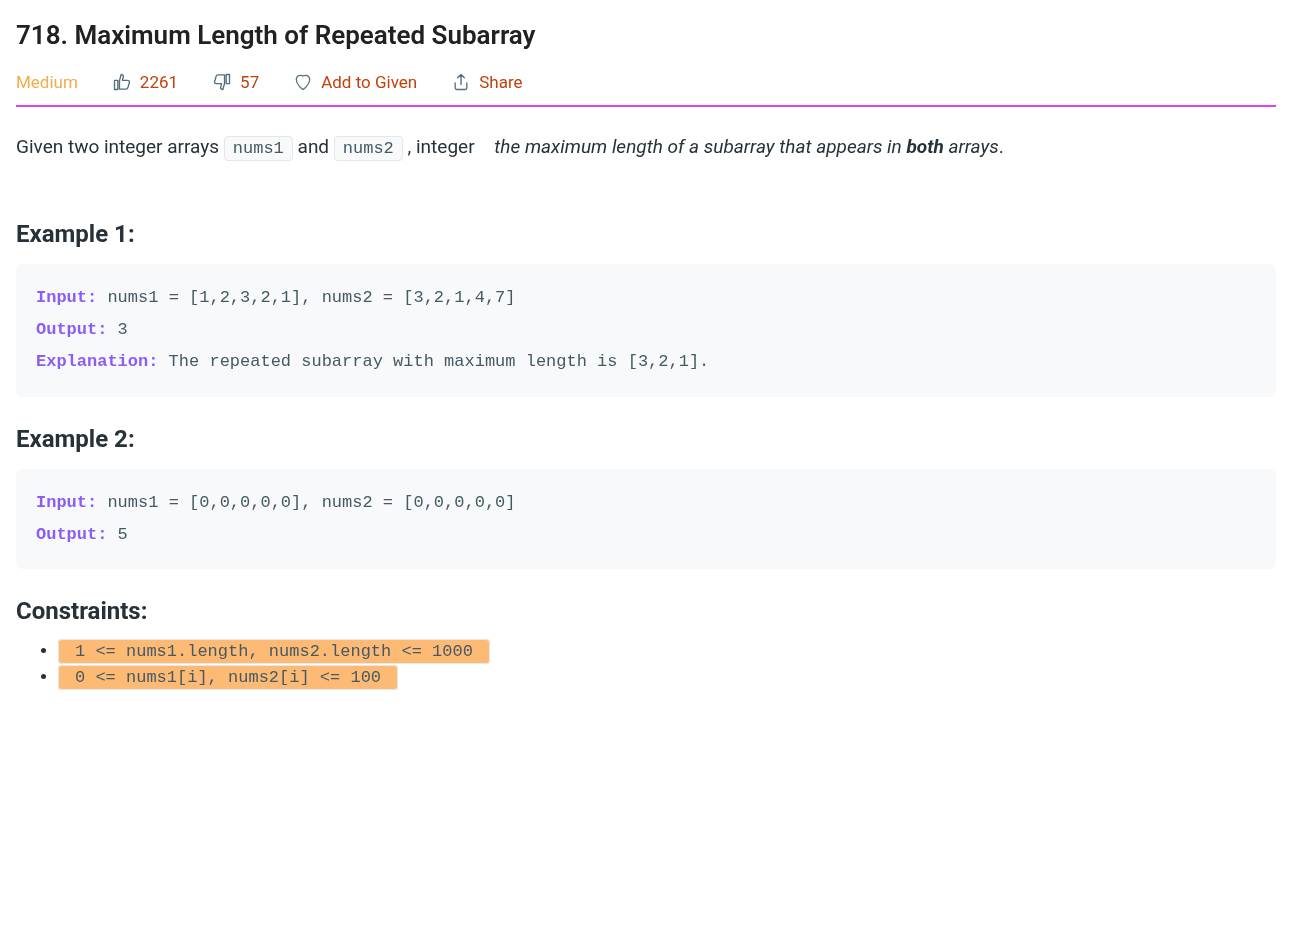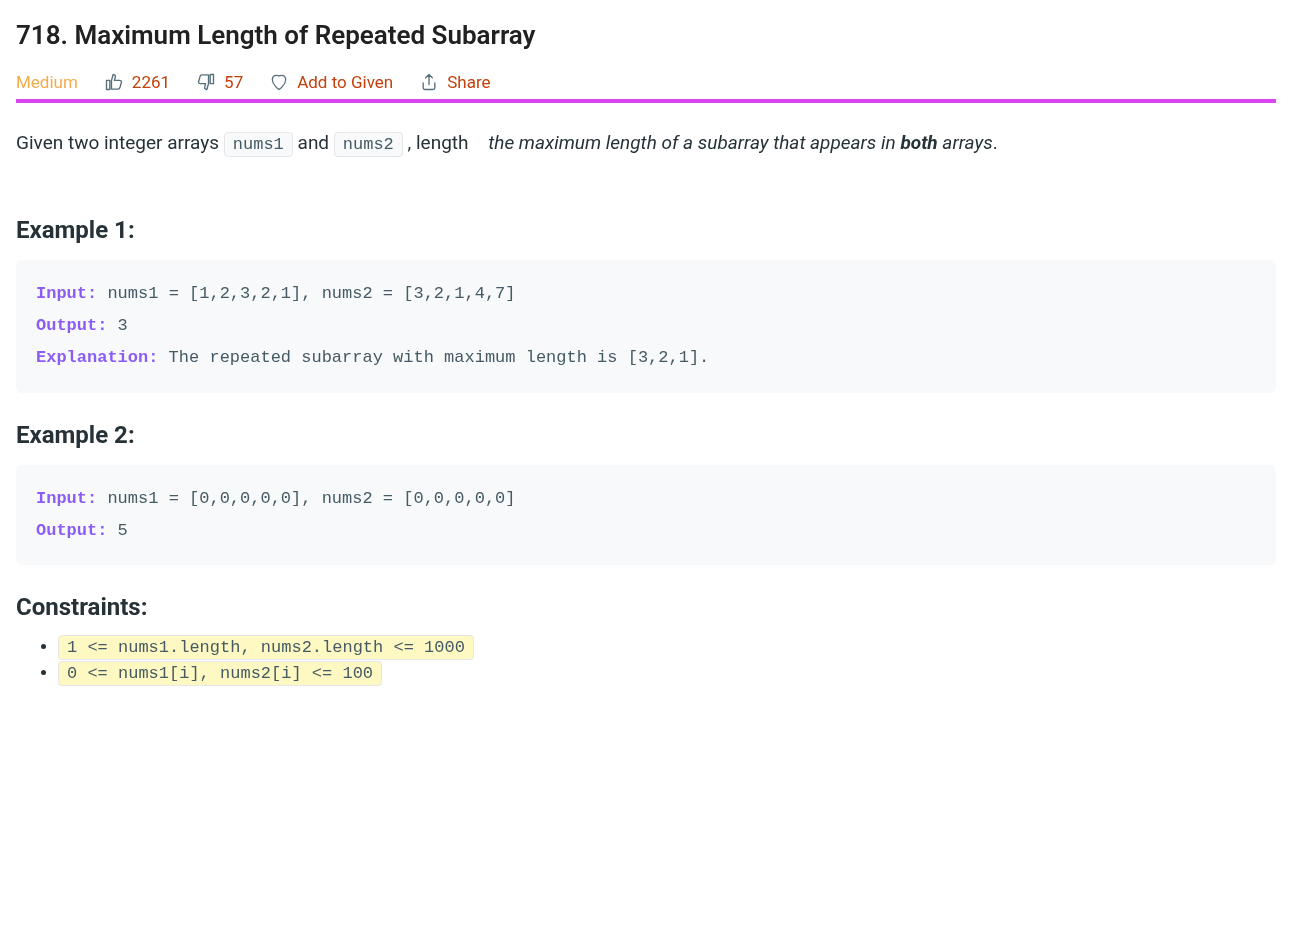--- a/index.html
+++ b/index.html
@@ -15,23 +15,23 @@
     }
     .title {
       font-size: 26px;
       font-weight: 600;
       color: #212121;
       margin: 4px 0 22px 0;
     }
     .meta-row {
       display: flex;
       align-items: center;
-      gap: 26px;
-      padding-bottom: 7px;
-      border-bottom: 4px solid #d946ef;
+      gap: 34px;
+      padding-bottom: 13px;
+      border-bottom: 2px solid #d946ef;
       margin-bottom: 24px;
       font-size: 17px;
     }
     .difficulty {
       color: #f0ad4e;
       font-weight: 400;
     }
     .meta-item {
       display: inline-flex;
       align-items: center;
@@ -94,24 +94,24 @@
       margin: 12px 0 0 0;
       padding-left: 42px;
     }
     ul.constraints li {
       margin: 6px 0;
     }
     ul.constraints code {
       font-family: "SFMono-Regular", Consolas, "Liberation Mono", Menlo, monospace;
       font-size: 17px;
       color: #455a64;
-      background: #fef9c3;
+      background: #fdba74;
       border: 1px solid #e5e7e9;
       border-radius: 4px;
-      padding: 2px 8px;
+      padding: 2px 16px;
     }
   </style>
 </head>
 <body>
 
 <h1 class="title">718. Maximum Length of Repeated Subarray</h1>
 
 <div class="meta-row">
   <span class="difficulty">Medium</span>
 
@@ -142,21 +142,21 @@
     </svg>
     <span>Share</span>
   </span>
 </div>
 
 <p class="description">
   <span>Given two integer arrays </span>
   <code class="inline">nums1</code>
   <span> and </span>
   <code class="inline">nums2</code>
-  <span> , length </span><em><span>the maximum length of a subarray that appears in </span><strong>both</strong><span> arrays</span></em><span>.</span>
+  <span> , integer </span><em><span>the maximum length of a subarray that appears in </span><strong>both</strong><span> arrays</span></em><span>.</span>
 </p>
 
 <div class="section-heading">Example 1:</div>
 
 <pre class="example"><b>Input:</b><span> nums1 = [1,2,3,2,1], nums2 = [3,2,1,4,7]</span>
 <b>Output:</b><span> 3</span>
 <b>Explanation:</b><span> The repeated subarray with maximum length is [3,2,1].</span></pre>
 
 <div class="section-heading">Example 2:</div>
 

